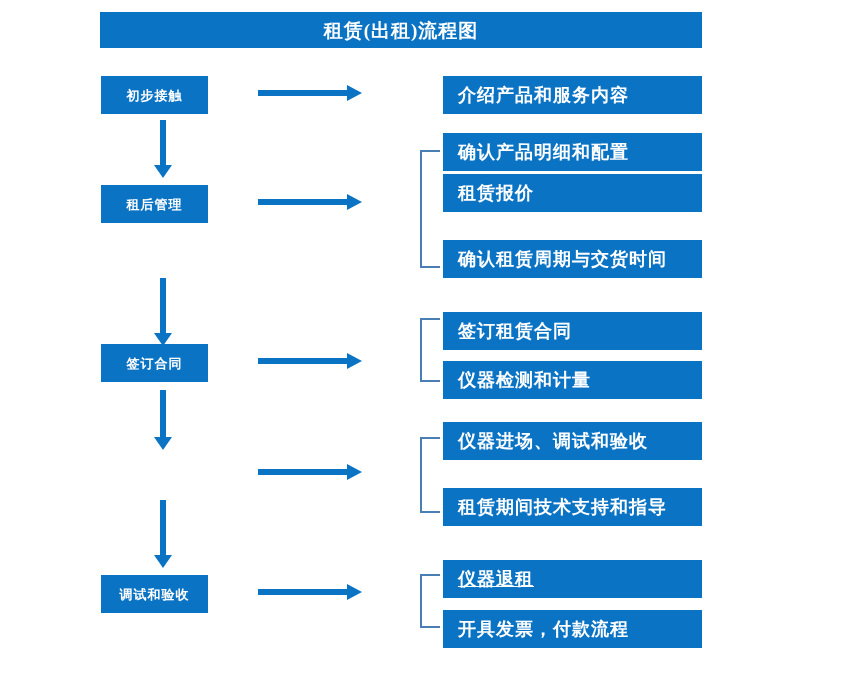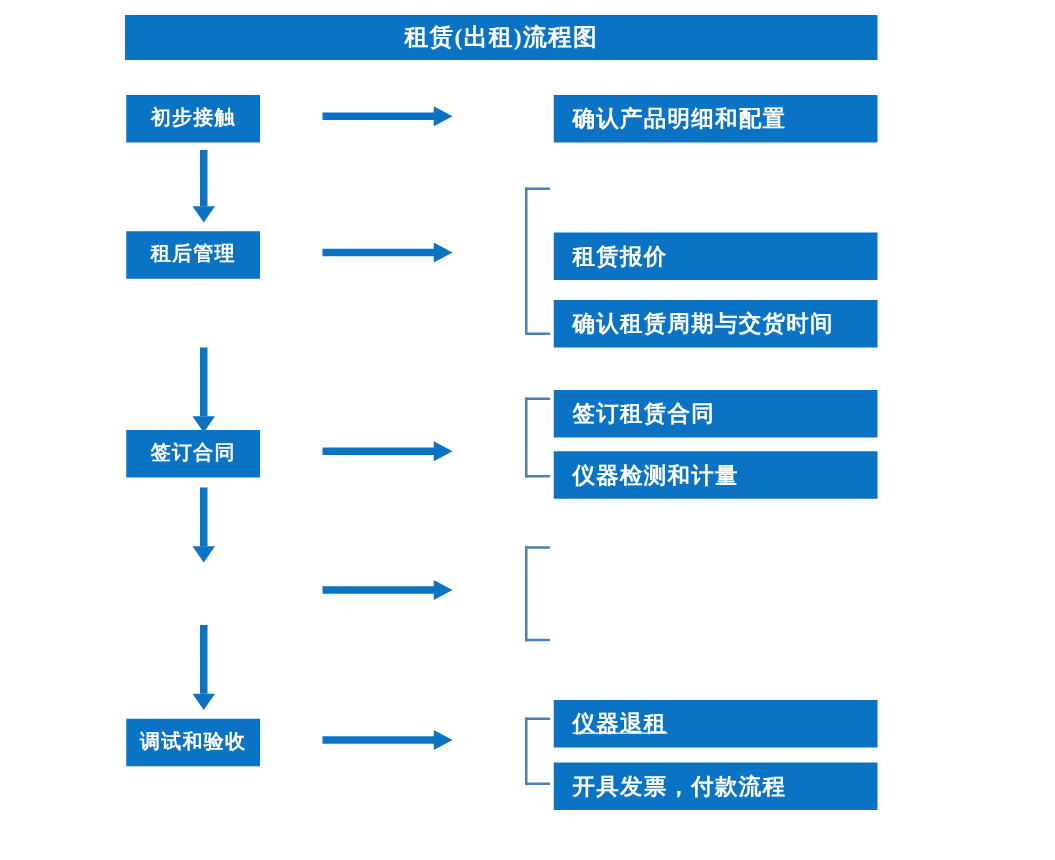--- a/index.html
+++ b/index.html
@@ -26,21 +26,21 @@
 
   
   .title-bar{
     left:100px;top:12px;width:602px;height:36px;
     justify-content:center;
     font-size:19px;
   }
 
   
   .stage{
-    font-size:16px;
+    font-size:13px;
     justify-content:center;
     height:38px;
   }
 
   
   .detail{
     left:443px;width:259px;height:38px;
     font-size:18px;
     padding-left:15px;
   }
@@ -96,37 +96,38 @@
 
   <div class="box title-bar">租赁(出租)流程图</div>
 
   <div class="box stage" style="left:101px;top:76px;width:107px;">初步接触</div>
 
   <div class="harrow" style="left:258px;top:84px;">
     <div class="shaft"></div>
     <div class="head"></div>
   </div>
 
-  <div class="box detail" style="top:76px;">确认产品明细和配置</div>
+  <div class="box detail" style="top:76px;">介绍产品和服务内容</div>
 
   <div class="varrow" style="left:154px;top:120px;height:58px;">
     <div class="shaft" style="height:45px;"></div>
     <div class="head"></div>
   </div>
 
   <div class="box stage" style="left:101px;top:185px;width:107px;">租后管理</div>
 
   <div class="harrow" style="left:258px;top:193px;">
     <div class="shaft"></div>
     <div class="head"></div>
   </div>
 
   <div class="bracket" style="left:420px;top:150px;height:118px;"></div>
 
-  <div class="box detail" style="top:186px;">租赁报价</div>
+  <div class="box detail" style="top:133px;">确认产品明细和配置</div>
+  <div class="box detail" style="top:174px;">租赁报价</div>
   <div class="box detail" style="top:240px;">确认租赁周期与交货时间</div>
 
   <div class="varrow" style="left:154px;top:278px;height:68px;">
     <div class="shaft" style="height:55px;"></div>
     <div class="head"></div>
   </div>
 
   <div class="box stage" style="left:101px;top:344px;width:107px;">签订合同</div>
 
   <div class="harrow" style="left:258px;top:352px;">
@@ -145,20 +146,22 @@
   </div>
 
 
   <div class="harrow" style="left:258px;top:463px;">
     <div class="shaft"></div>
     <div class="head"></div>
   </div>
 
   <div class="bracket" style="left:420px;top:437px;height:76px;"></div>
 
+  <div class="box detail" style="top:422px;">仪器进场、调试和验收</div>
+  <div class="box detail" style="top:488px;">租赁期间技术支持和指导</div>
 
   <div class="varrow" style="left:154px;top:500px;height:68px;">
     <div class="shaft" style="height:55px;"></div>
     <div class="head"></div>
   </div>
 
   <div class="box stage" style="left:101px;top:575px;width:107px;">调试和验收</div>
 
   <div class="harrow" style="left:258px;top:583px;">
     <div class="shaft"></div>

